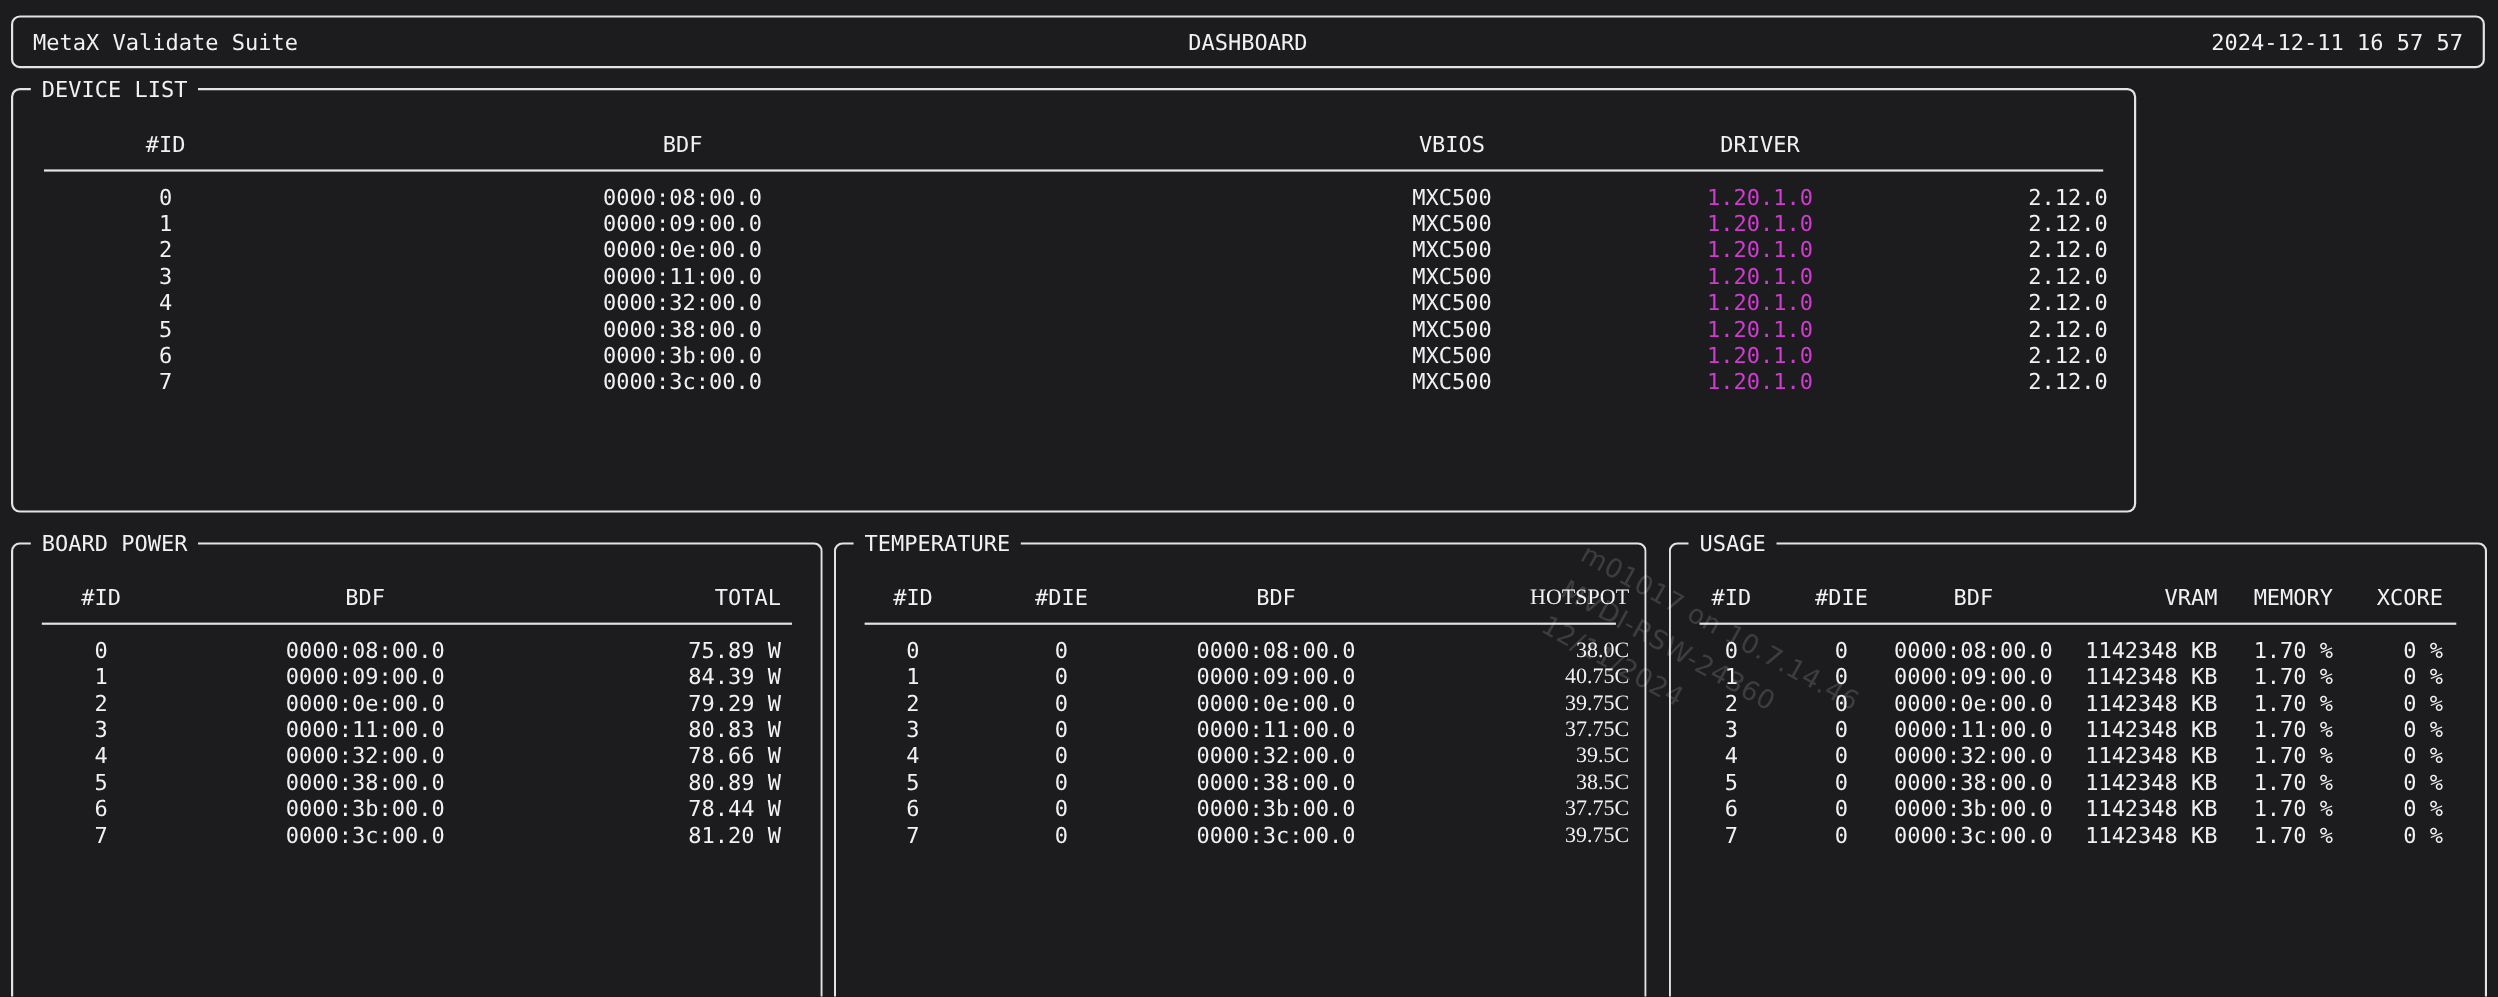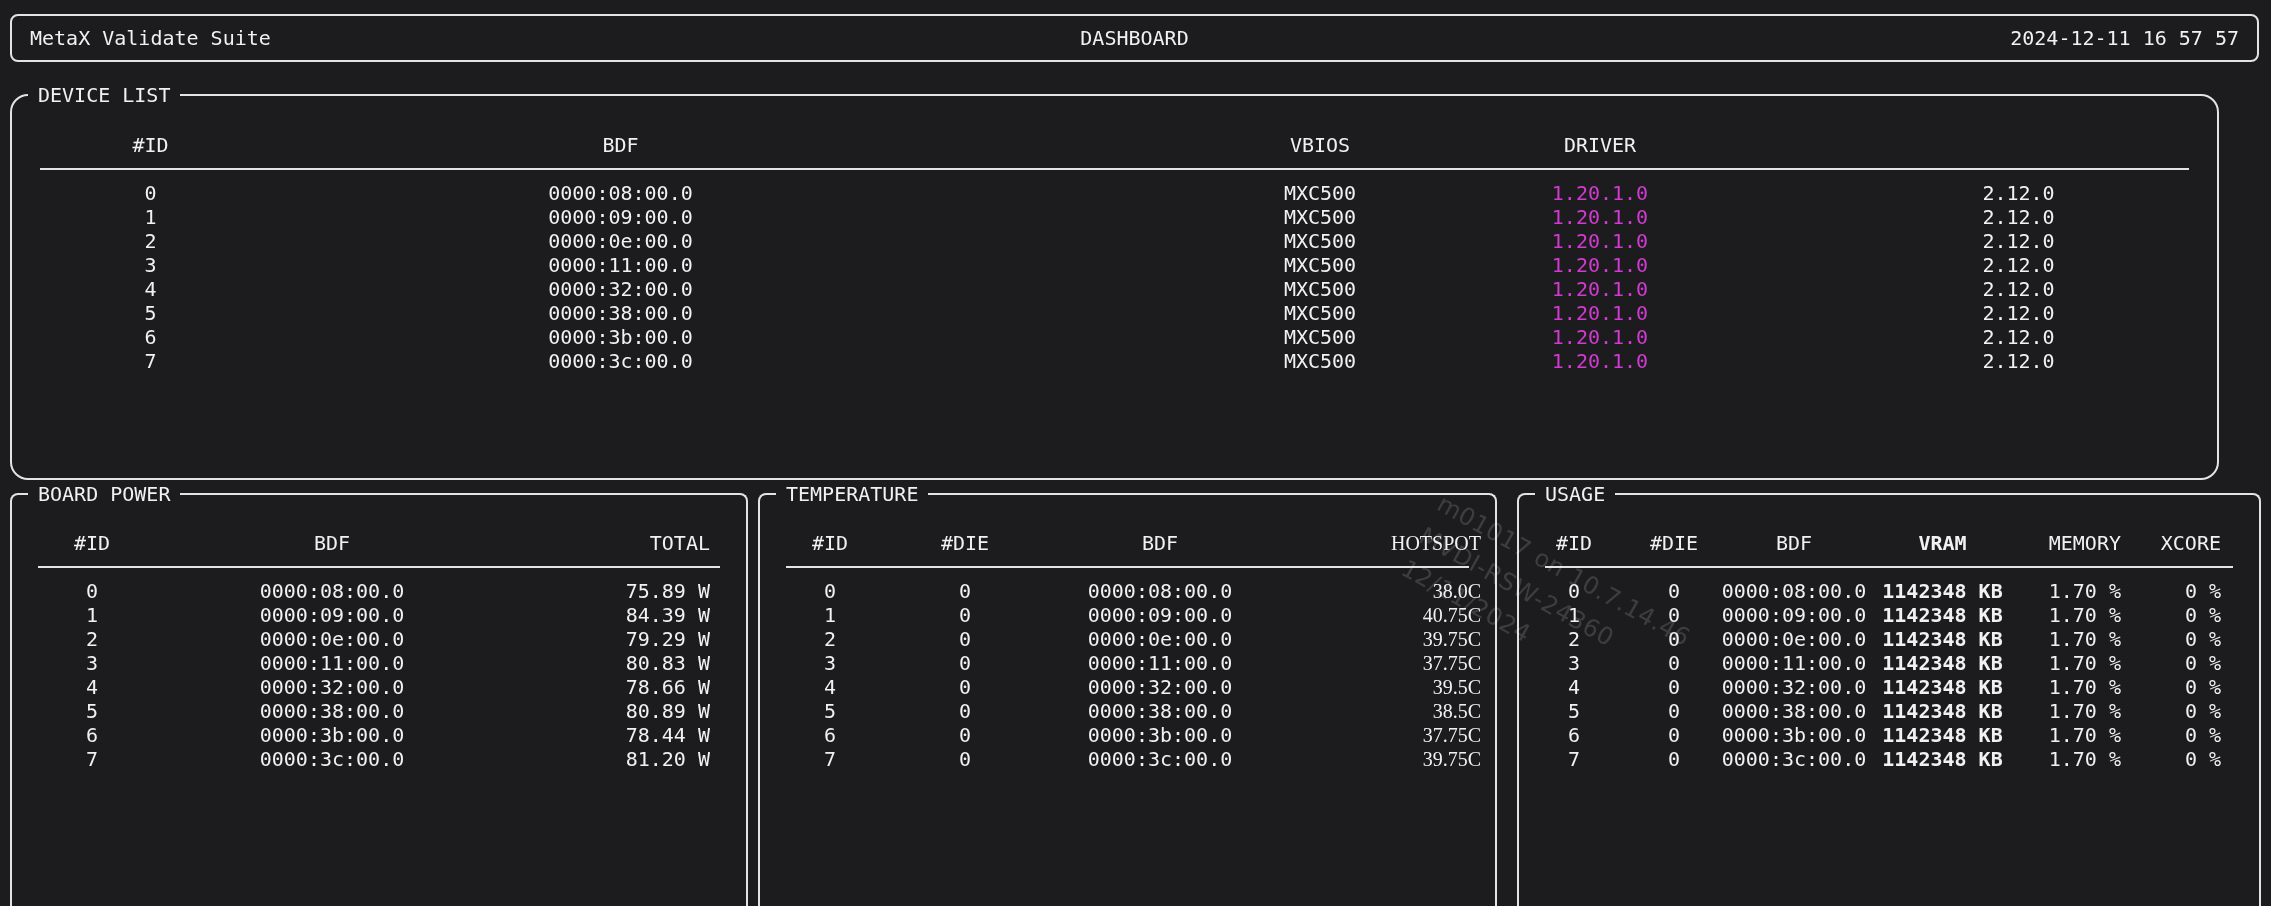--- a/index.html
+++ b/index.html
@@ -34,21 +34,21 @@
   .legend{
     position:absolute;top:-13px;left:16px;
     background:var(--background);
     padding:0 10px;line-height:24px;white-space:nowrap;
   }
   .panel .thead{margin-top:0;}
   .thead,.trow{display:grid;line-height:24px;}
   .hcell,.cell{white-space:nowrap;text-align:center;}
   .hsep{height:2px;background:var(--panel_border);}
   
-  .dl{left:10px;top:94px;width:2209px;height:386px;border-radius:18px;}
+  .dl{left:10px;top:80px;width:1932px;height:386px;}
   .dl .thead{padding-top:37px;}
   .dl .thead,.dl .trow{grid-template-columns:373px 585px 490px 360px 1fr;}
   .dl .hsep{margin:11px 28px 0 28px;}
   .dl .tbody{margin-top:11px;}
   .dl .thead>div:nth-child(1),.dl .trow>div:nth-child(1){padding-right:96px;}
   .dl .thead>div:nth-child(2),.dl .trow>div:nth-child(2){padding-right:114px;}
   .dl .thead>div:nth-child(3),.dl .trow>div:nth-child(3){padding-left:210px;}
   .dl .thead>div:nth-child(4),.dl .trow>div:nth-child(4){padding-right:80px;text-align:center;}
   .dl .trow>div:nth-child(4){color:var(--vbios_accent);}
   
@@ -57,21 +57,21 @@
   .tp{left:758px;width:739px;}
   .us{left:1517px;width:744px;}
   .bp .thead,.tp .thead,.us .thead{padding-top:36px;}
   .bp .hsep,.tp .hsep,.us .hsep{margin:11px 26px 0 26px;}
   .bp .tbody,.tp .tbody,.us .tbody{margin-top:11px;}
   .bp .thead,.bp .trow{grid-template-columns:160px 320px 1fr;}
   .bp .thead>div:nth-child(3),.bp .trow>div:nth-child(3){text-align:right;padding-right:36px;}
   .tp .thead,.tp .trow{grid-template-columns:140px 130px 260px 1fr;}
   .tp .thead>div:nth-child(4),.tp .trow>div:nth-child(4){text-align:right;padding-right:14px;font-family:Liberation Serif, serif;}
   .us .thead,.us .trow{grid-template-columns:110px 90px 150px 155px 105px 1fr;}
-  .us .thead>div:nth-child(4),.us .trow>div:nth-child(4){text-align:center;padding-right:8px;font-weight:bold;}
+  .us .thead>div:nth-child(4),.us .trow>div:nth-child(4){text-align:right;padding-right:8px;}
   .us .thead>div:nth-child(5),.us .trow>div:nth-child(5){text-align:right;padding-right:8px;}
   .us .thead>div:nth-child(6),.us .trow>div:nth-child(6){text-align:right;padding-right:38px;}
   
   .watermark{
     position:absolute;left:1448px;top:486px;z-index:50;
     transform:rotate(29deg);transform-origin:top left;
     font-family:"DejaVu Sans","Liberation Sans",sans-serif;
     font-size:24px;line-height:37px;letter-spacing:0.5px;
     color:var(--watermark_text);white-space:nowrap;pointer-events:none;
   }

